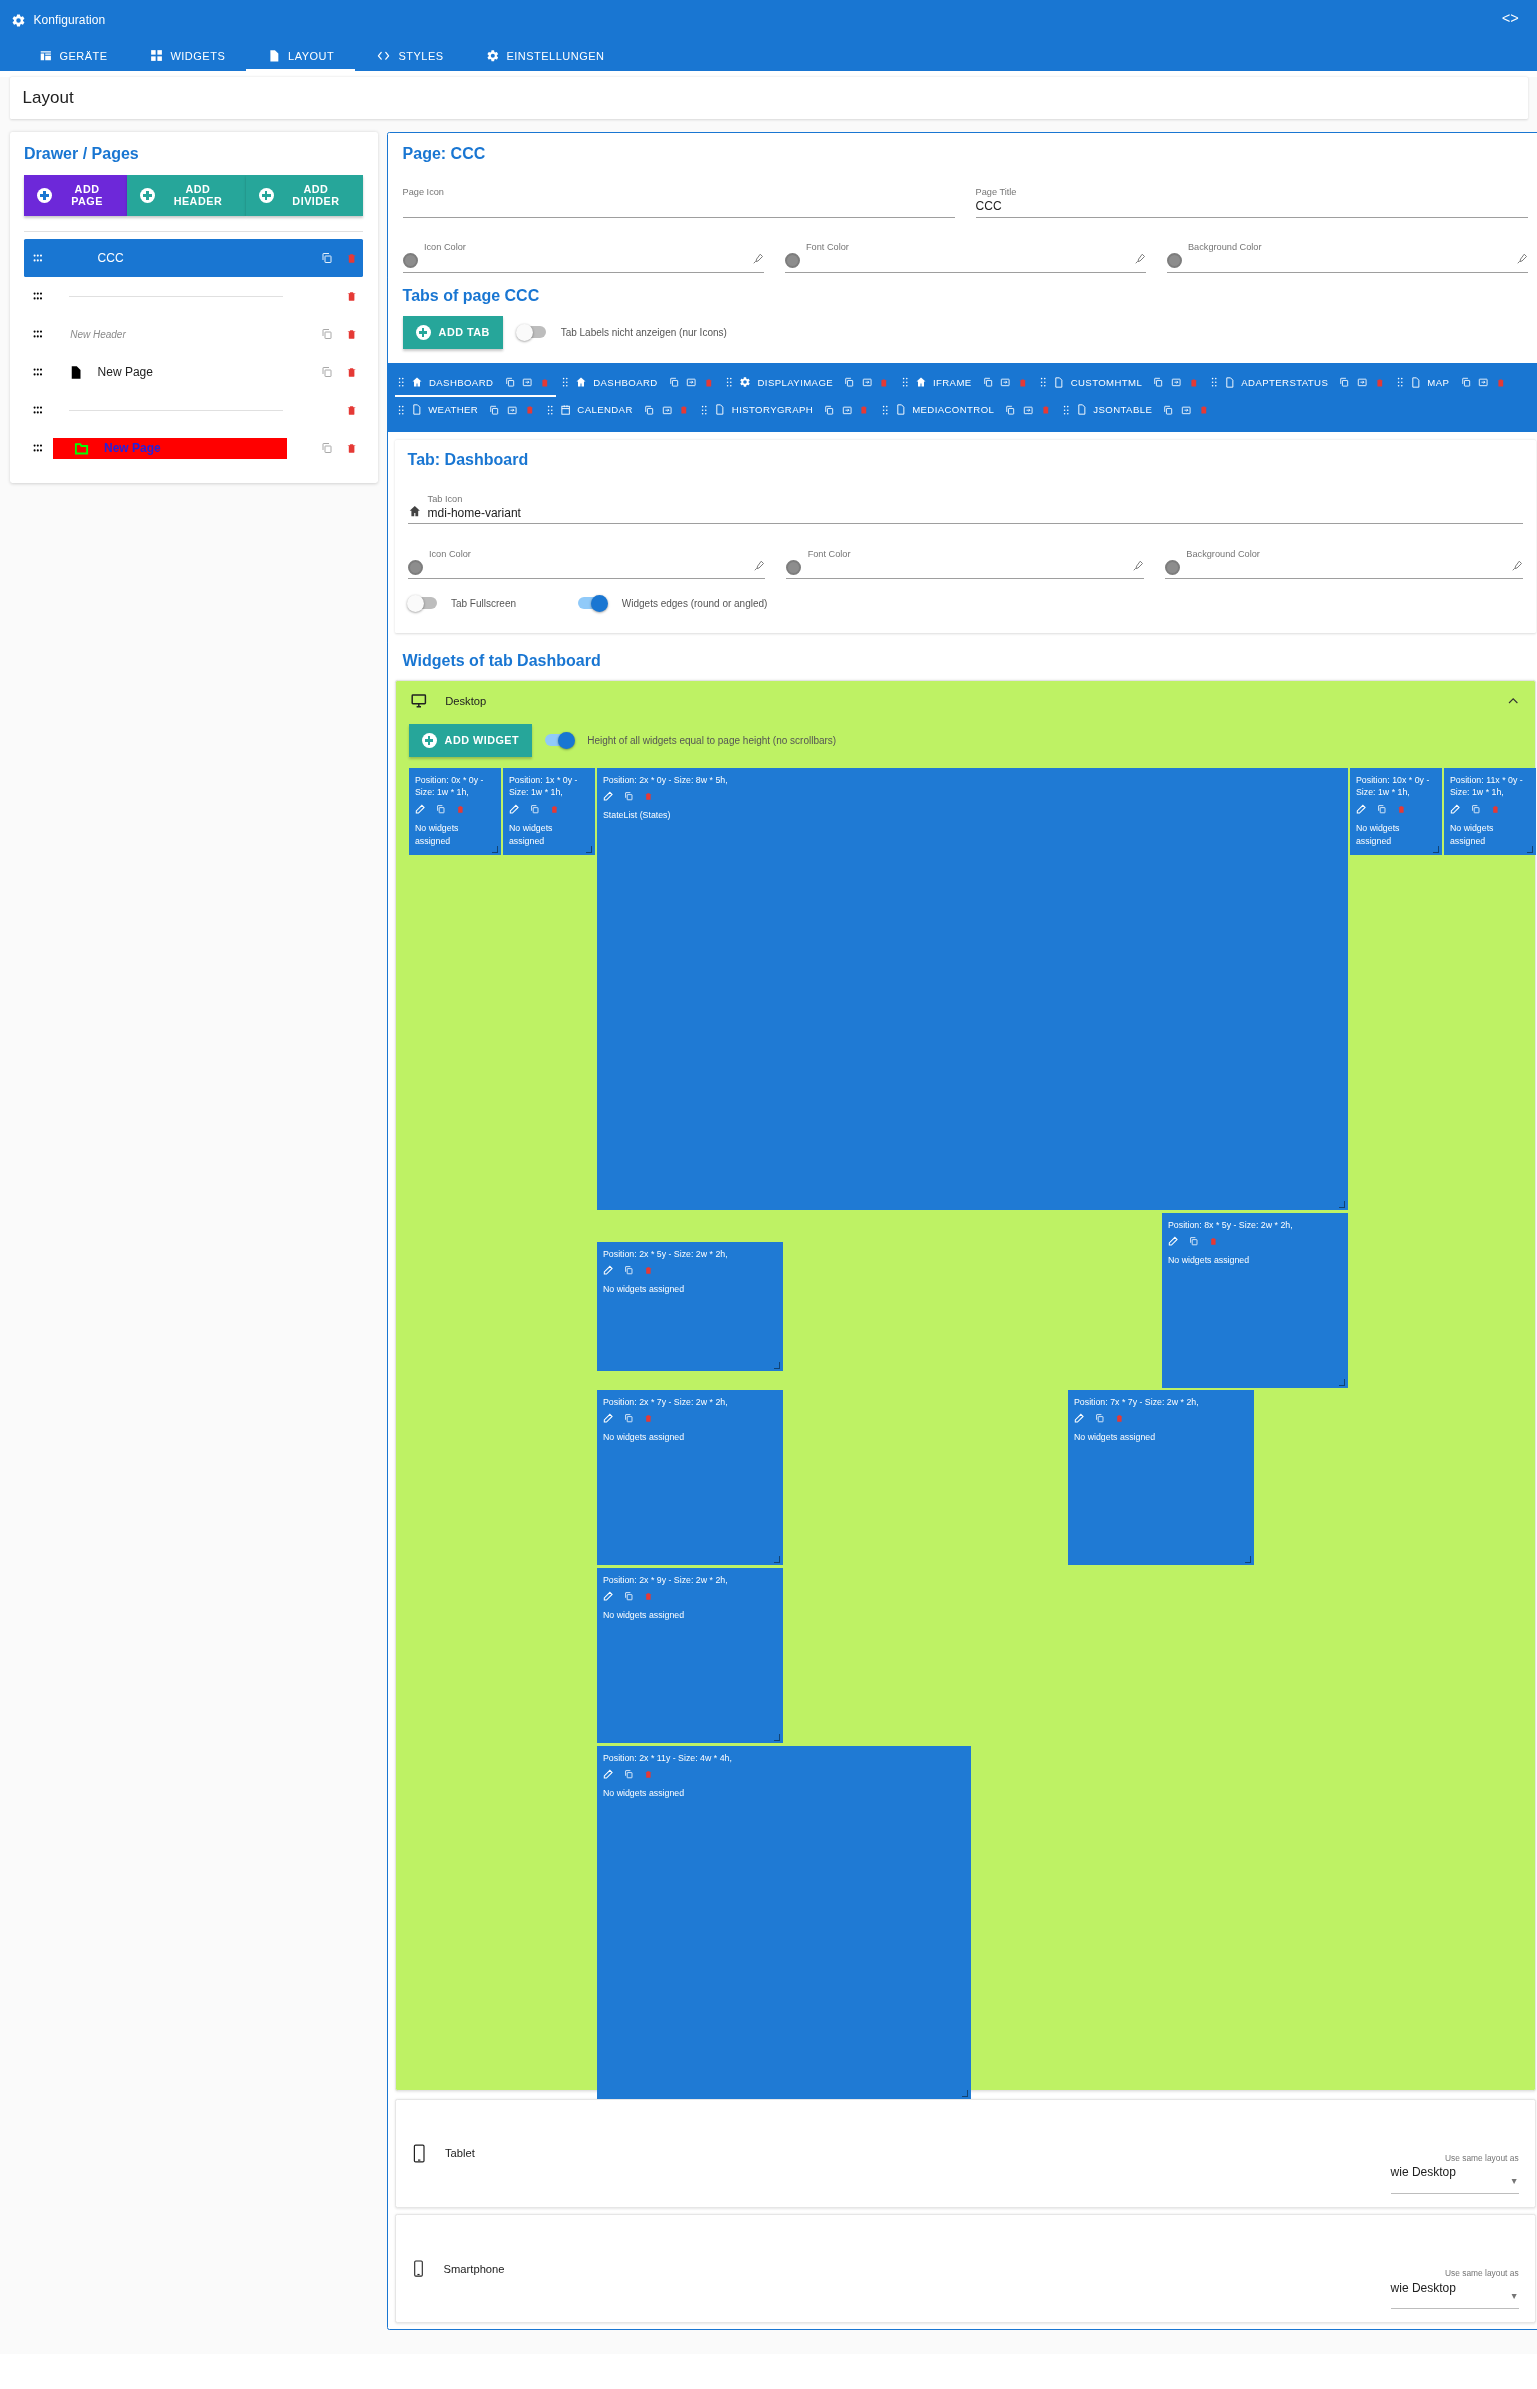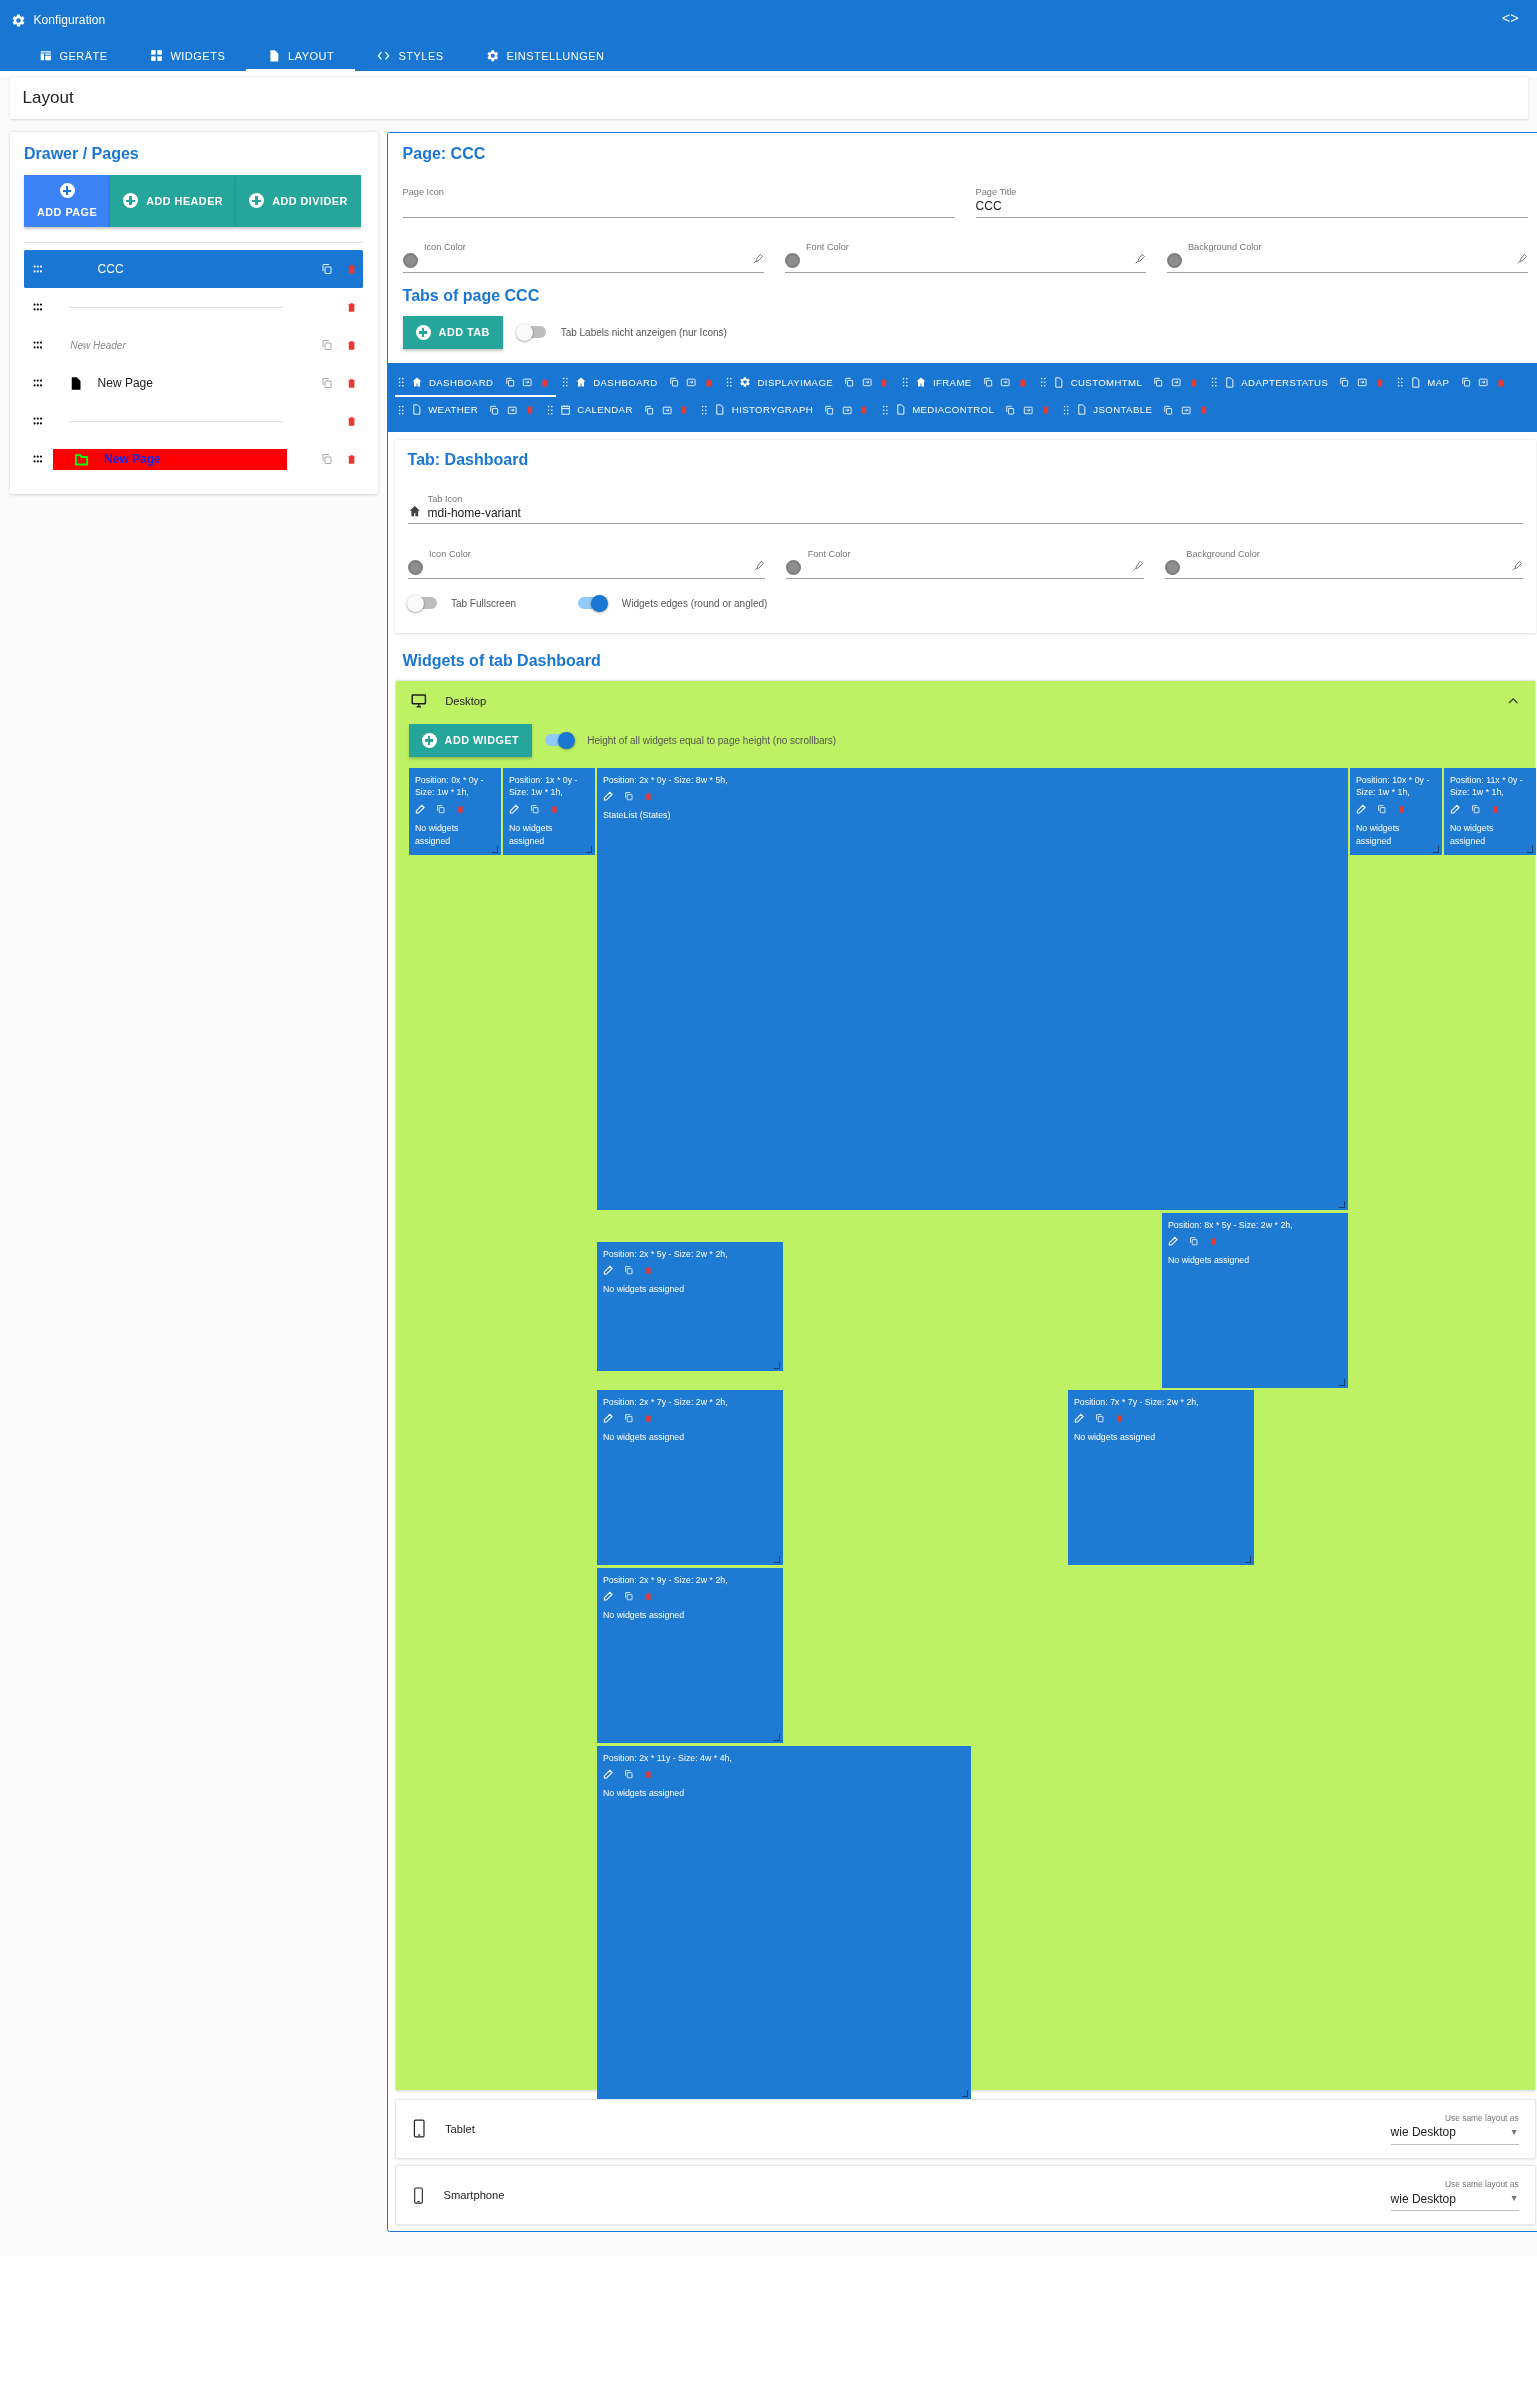--- a/index.html
+++ b/index.html
@@ -85,21 +85,21 @@
   }
   .btnrow { display:flex; }
   .btn {
     display:flex; align-items:center; gap:8px;
     color:#fff; border:none; cursor:pointer;
     font-size:10.8px; font-weight:700; letter-spacing:0.5px;
     padding: 8.8px 13px; text-transform: uppercase;
     box-shadow: 0 1.6px 2.4px rgba(0,0,0,.22);
     font-family:"Liberation Sans", sans-serif;
   }
-  .btn.blue { background:#3b82f6;flex-direction:column; }
+  .btn.blue { background:#6d28d9; }
   .btn.green { background:#26a69a; }
   .plusicon {
     width:15px; height:15px; border-radius:50%;
     background:#fff; display:flex; align-items:center; justify-content:center;
     flex:none;
   }
   .plusicon::before {
     content:""; width:8.8px; height:2.4px; background:currentColor; position:absolute;
   }
   .plusicon { position:relative; }
@@ -223,21 +223,21 @@
     position:absolute; right:2.4px; bottom:2.4px; width:6.4px; height:6.4px;
     border-right:1.6px solid rgba(0,0,0,.45); border-bottom:1.6px solid rgba(0,0,0,.45);
   }
 
   .bottom-dev {
     display:flex; align-items:center; padding: 13px 16px; gap: 19px;
     border:0.8px solid #e6e6e6; border-radius:2.4px; margin: 6.4px; background:#fff;
     box-shadow: 0 0.8px 2.4px rgba(0,0,0,.10);
   }
   .bottom-dev .device-name { flex:1; }
-  .selectbox { width: 128px; border-bottom:0.8px solid #bdbdbd; padding-bottom:4px; position:relative;}
+  .selectbox { width: 128px; border-bottom:0.8px solid #bdbdbd; padding-bottom:13px; position:relative;margin-top:40px;}
   .selectbox .fl-label { font-size:8.4px; text-align:right;}
   .selectbox .fl-value { font-size:12px; }
   .selectbox .caret { position:absolute; right:0; bottom:7.2px; color:#757575; font-size:8.8px;}
 
   svg.ic { display:block; }
 </style>
 </head>
 <body>
 
 <div class="page">

